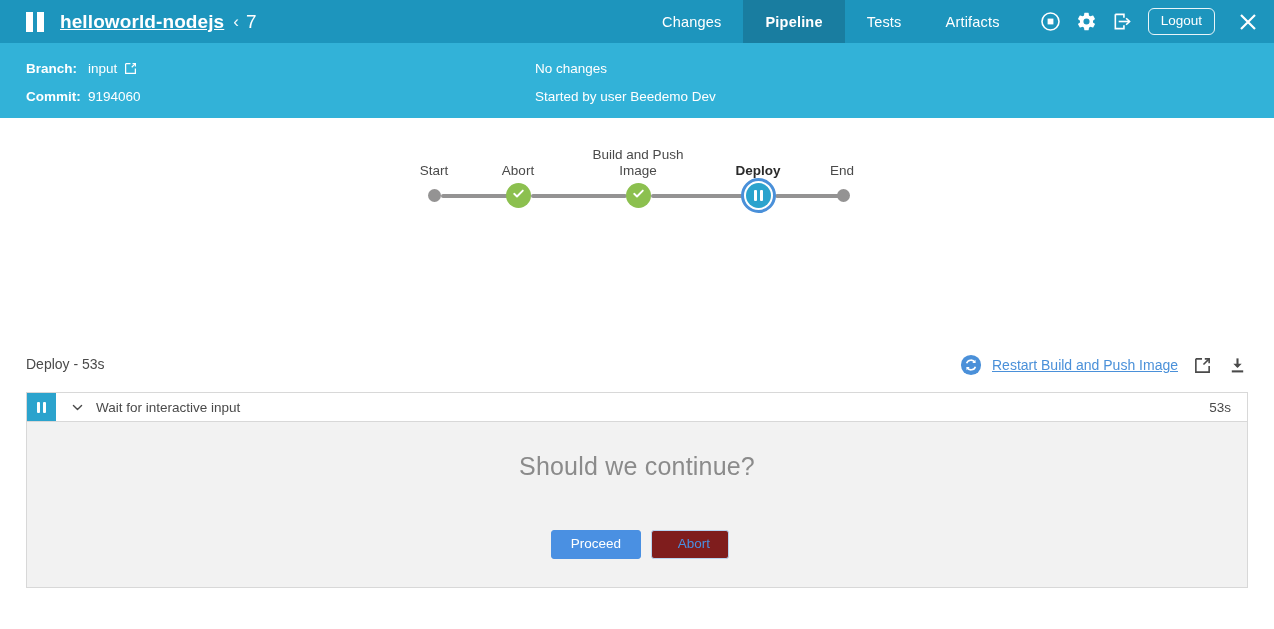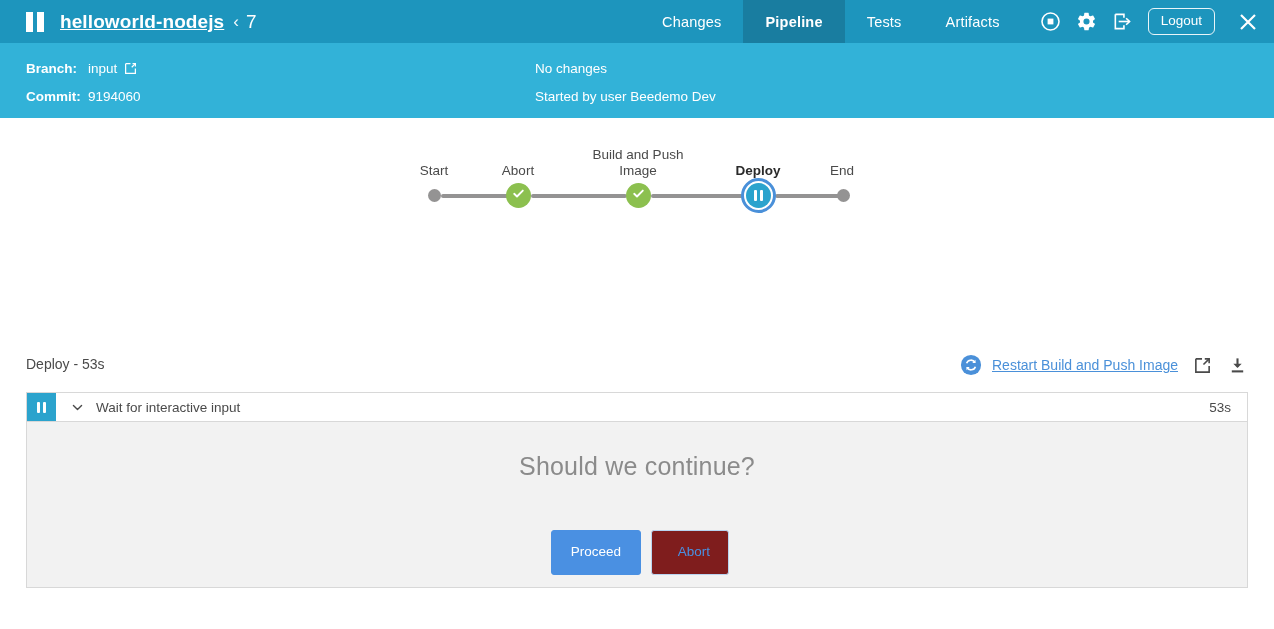--- a/index.html
+++ b/index.html
@@ -117,21 +117,21 @@
     position: absolute; left: 0; right: 0; top: 30px;
     text-align: center; font-size: 25px; color: #8b8b8b; font-weight: normal;
     letter-spacing: .2px;
     padding-left: 0;
   }
   .input-buttons {
     position: absolute; left: 0; right: 0; top: 108px;
     display: flex; justify-content: center; gap: 10px; padding-left: 6px;
   }
   .btn {
-    font-size: 13.5px; padding: 14px 18px; border-radius: 3px; cursor: pointer;
+    font-size: 13.5px; padding: 6px 18px; border-radius: 3px; cursor: pointer;
     line-height: 1.1; font-family: "Liberation Sans", sans-serif;
   }
   .btn-proceed { background: #4a90e2; color: #ffffff; border: 1px solid #4a90e2; min-width: 90px; text-align:center;}
   .btn-abort { background: #7f1d1d; color: #4a90e2; border: 1px solid #b9d4f0; min-width: 78px; text-align:right;}
 </style>
 </head>
 <body>
 
 <div class="app">
 

